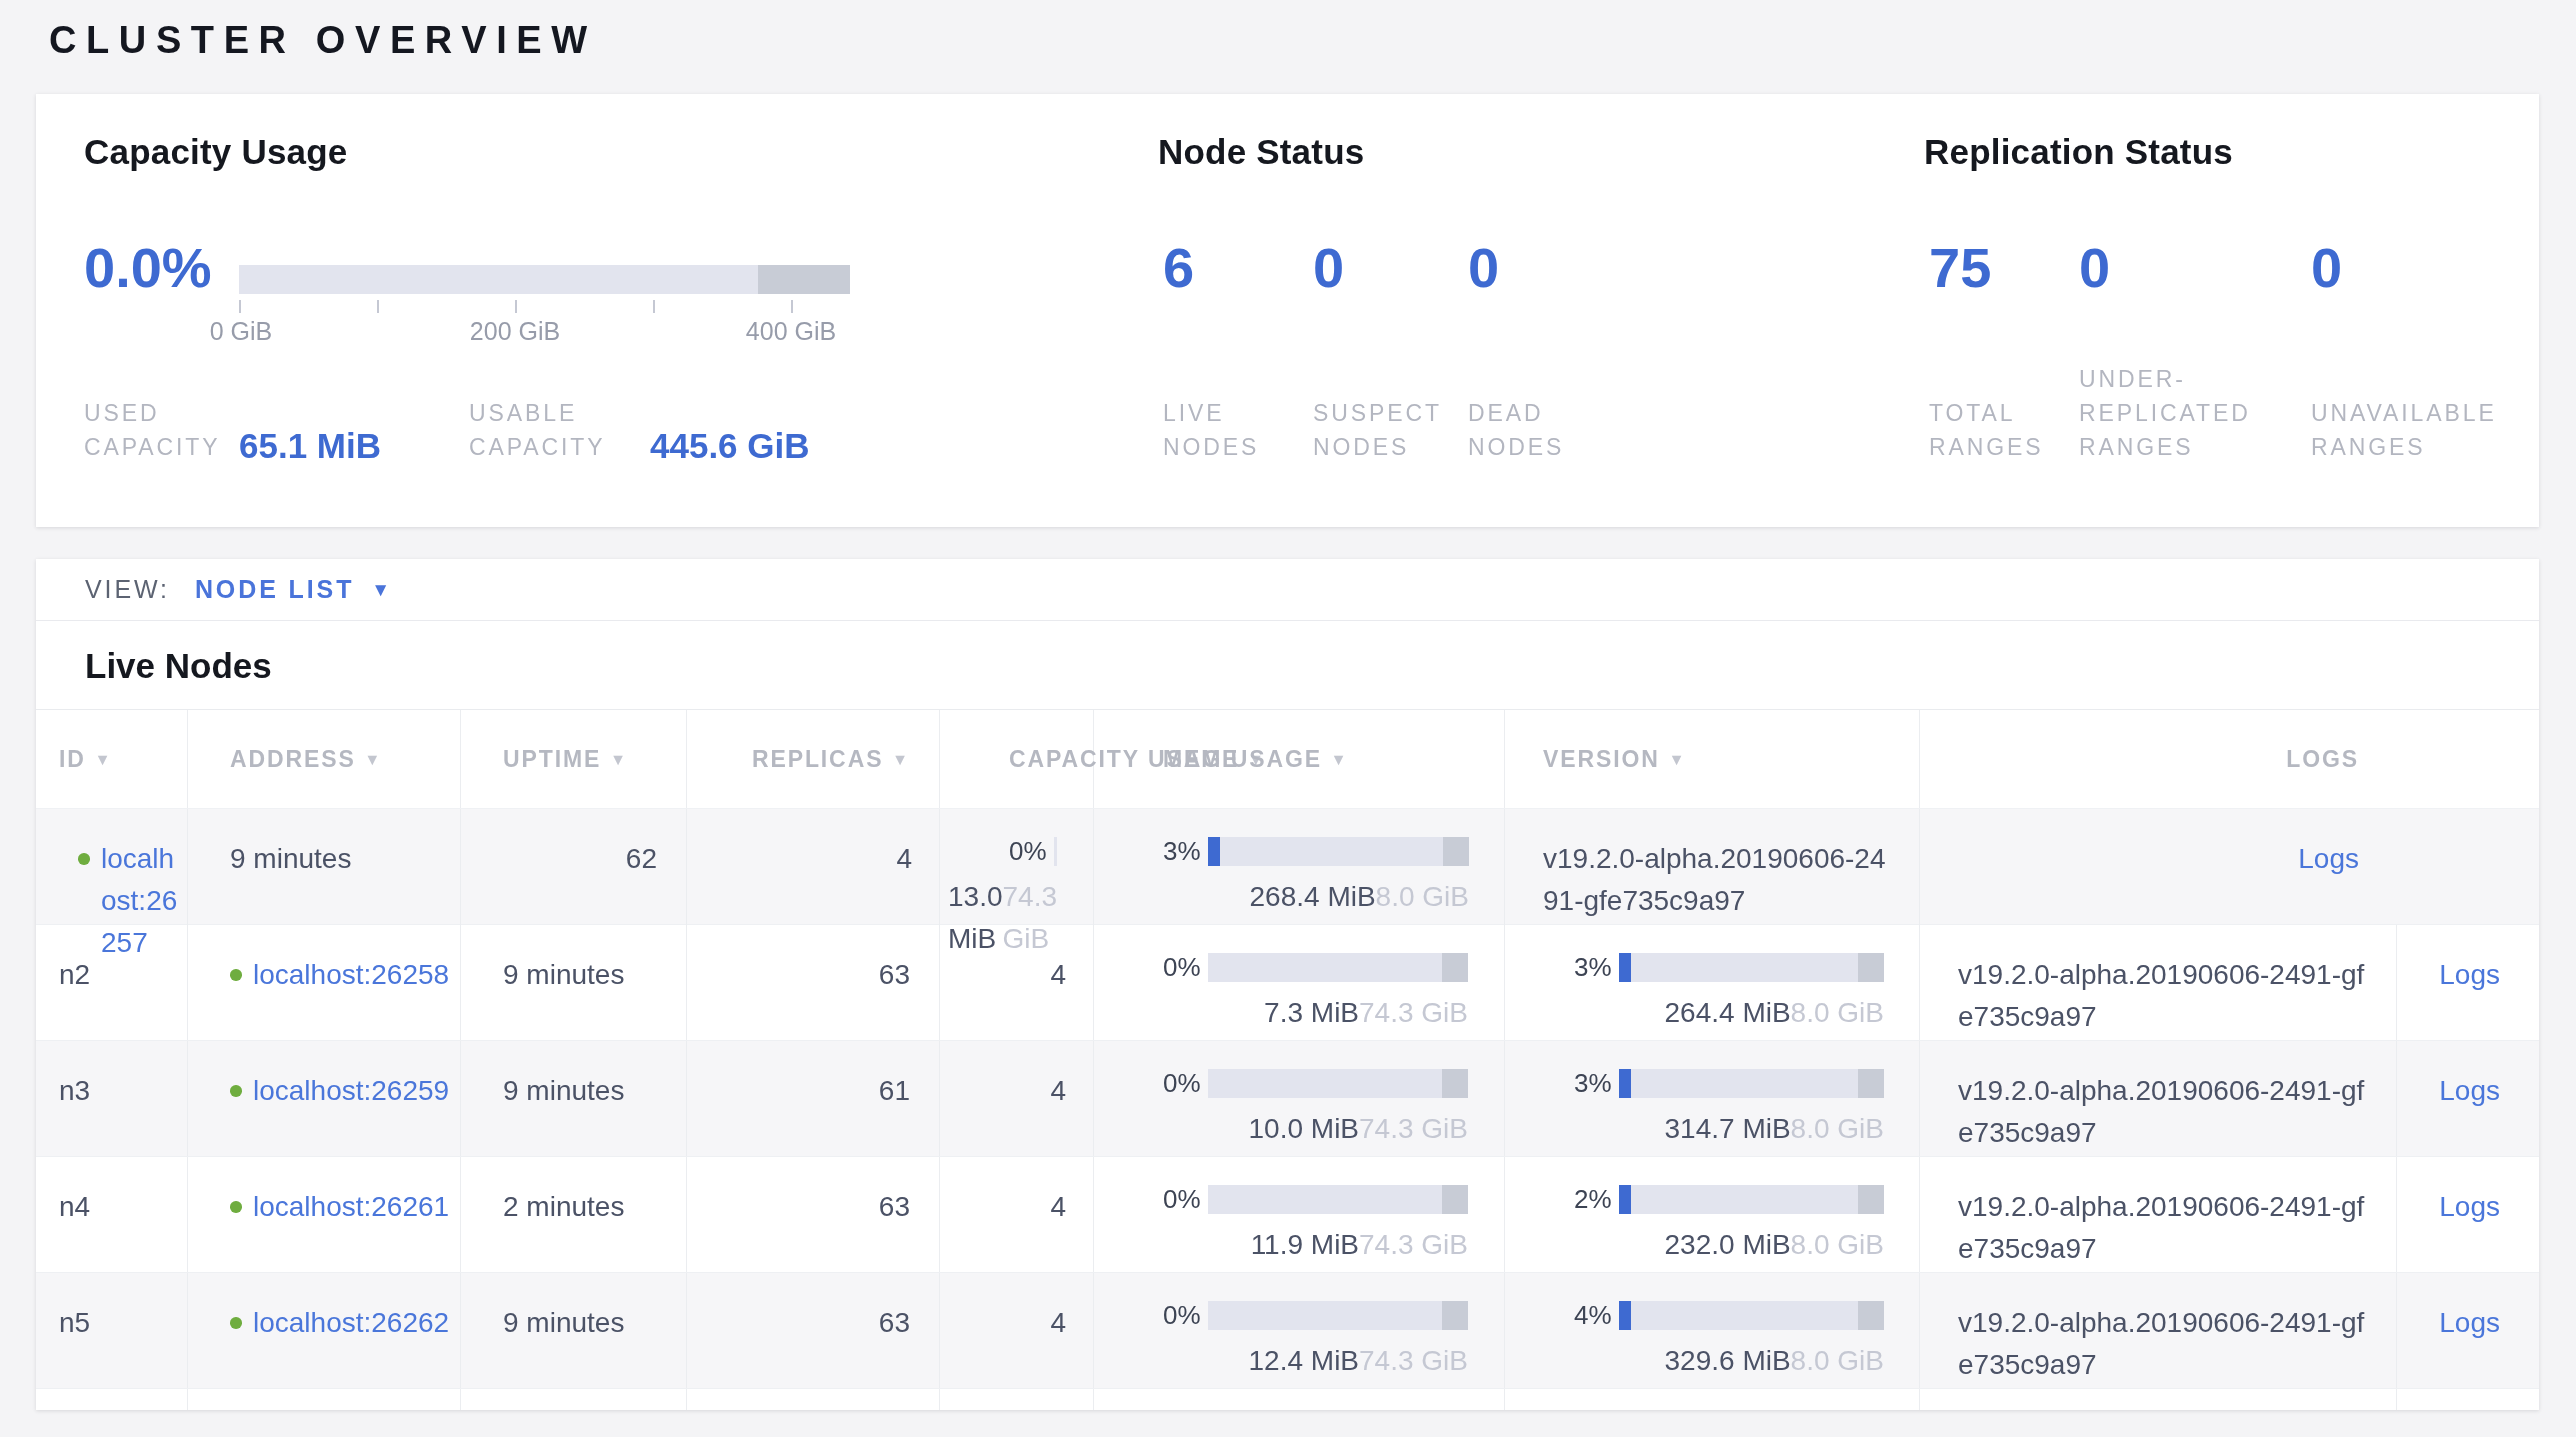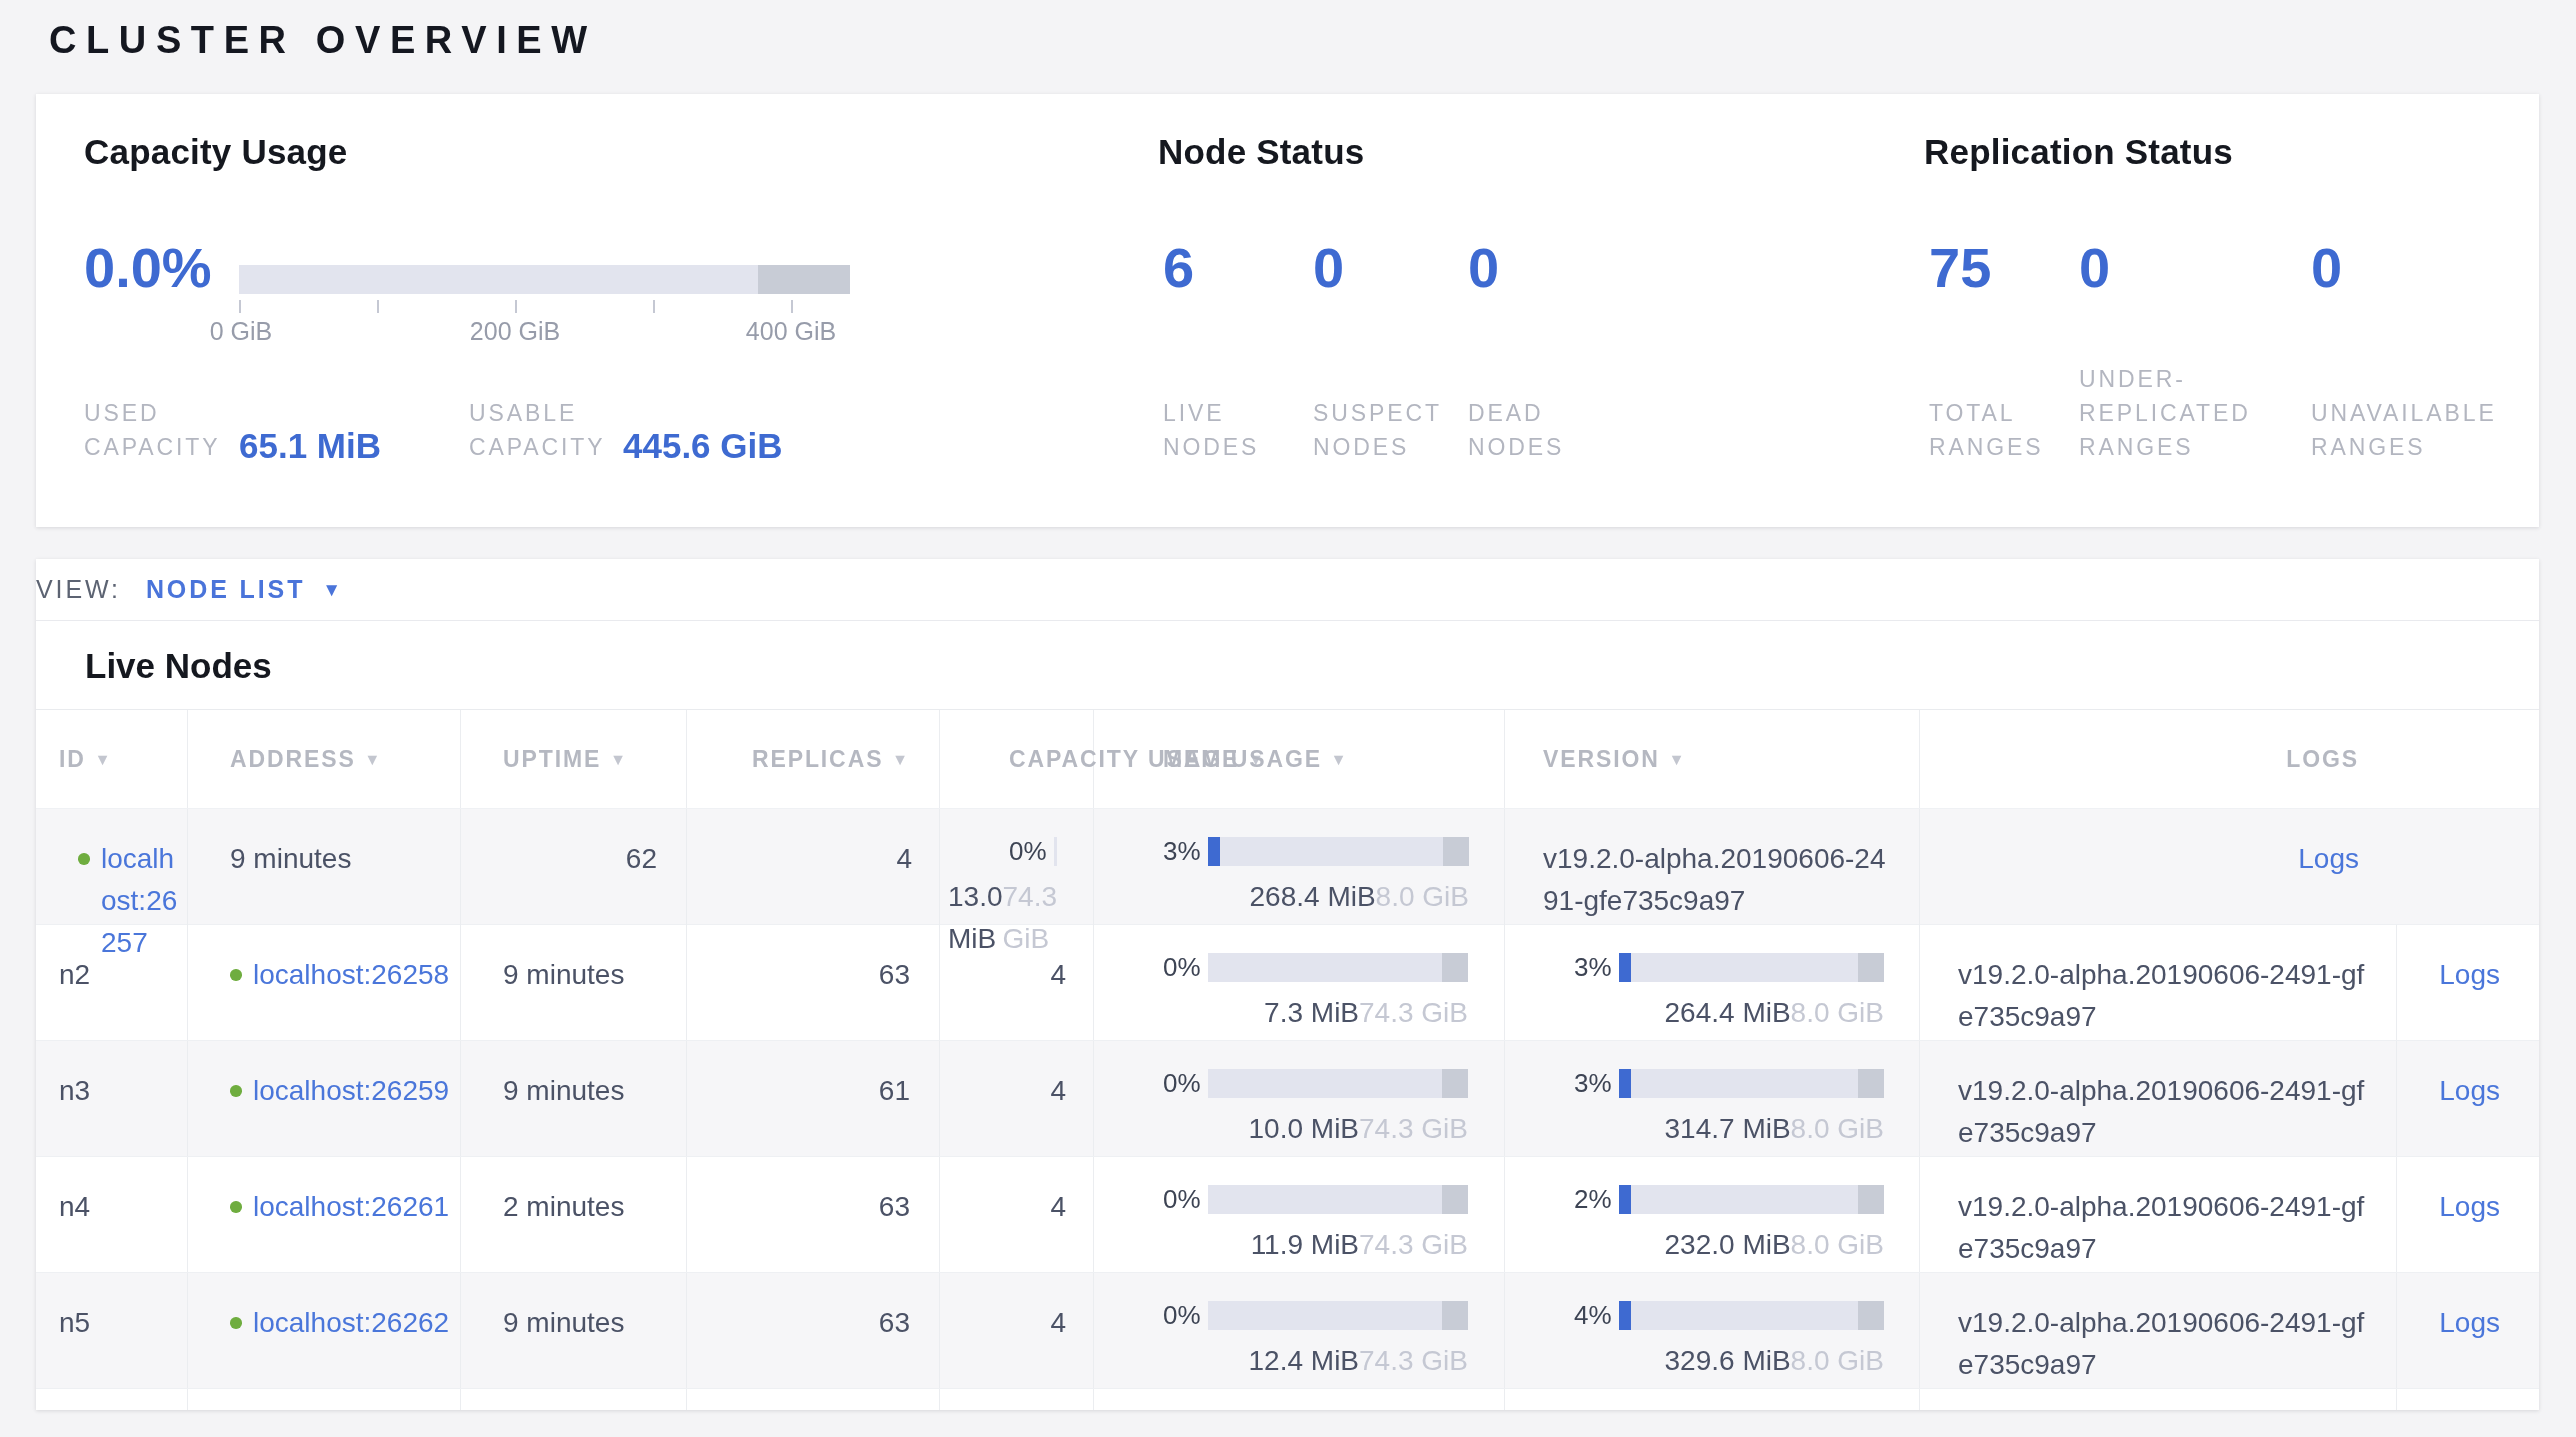--- a/index.html
+++ b/index.html
@@ -52,21 +52,21 @@
   .cap-tick{position:absolute;top:0;width:1.9px;height:12.5px;background:#c5c8d3;}
   .cap-tick-labels{position:absolute;left:0;top:52px;width:611px;height:29px;}
   .cap-tick-label{
     position:absolute;transform:translateX(-50%);white-space:nowrap;
     font-size:25px;color:#979caa;
   }
 
   
   .view-bar{
     height:61px;border-bottom:1px solid #e9eaee;
-    display:flex;align-items:center;
+    display:flex;align-items:center;padding-left:49px;
   }
   .view-label{font-size:25px;letter-spacing:2.9px;color:#5c6372;font-weight:500;}
   .view-select{
     display:flex;align-items:center;margin-left:25px;cursor:pointer;
   }
   .view-selected{font-size:25px;letter-spacing:2.9px;color:#4a74da;font-weight:600;}
   .view-caret{font-size:19px;color:#4a74da;margin-left:17px;line-height:1;}
 
   .table-title{
     margin:25px 0 0 49px;font-size:35px;font-weight:700;color:#15181f;
@@ -161,21 +161,21 @@
     <div class="stat-label" style="left:48px">
       <span>USED</span>
       <span>CAPACITY</span>
     </div>
     <div class="stat-value" style="left:203px">65.1 MiB</div>
 
     <div class="stat-label" style="left:433px">
       <span>USABLE</span>
       <span>CAPACITY</span>
     </div>
-    <div class="stat-value" style="left:587px">445.6 GiB</div>
+    <div class="stat-value" style="left:614px">445.6 GiB</div>
 
     <h2 class="sec-title" style="left:1122px">Node Status</h2>
     <div class="stat-num" style="left:1127px">6</div>
     <div class="stat-num" style="left:1277px">0</div>
     <div class="stat-num" style="left:1432px">0</div>
     <div class="stat-label" style="left:1127px">
       <span>LIVE</span>
         <span>NODES</span>
     </div>
     <div class="stat-label" style="left:1277px">

